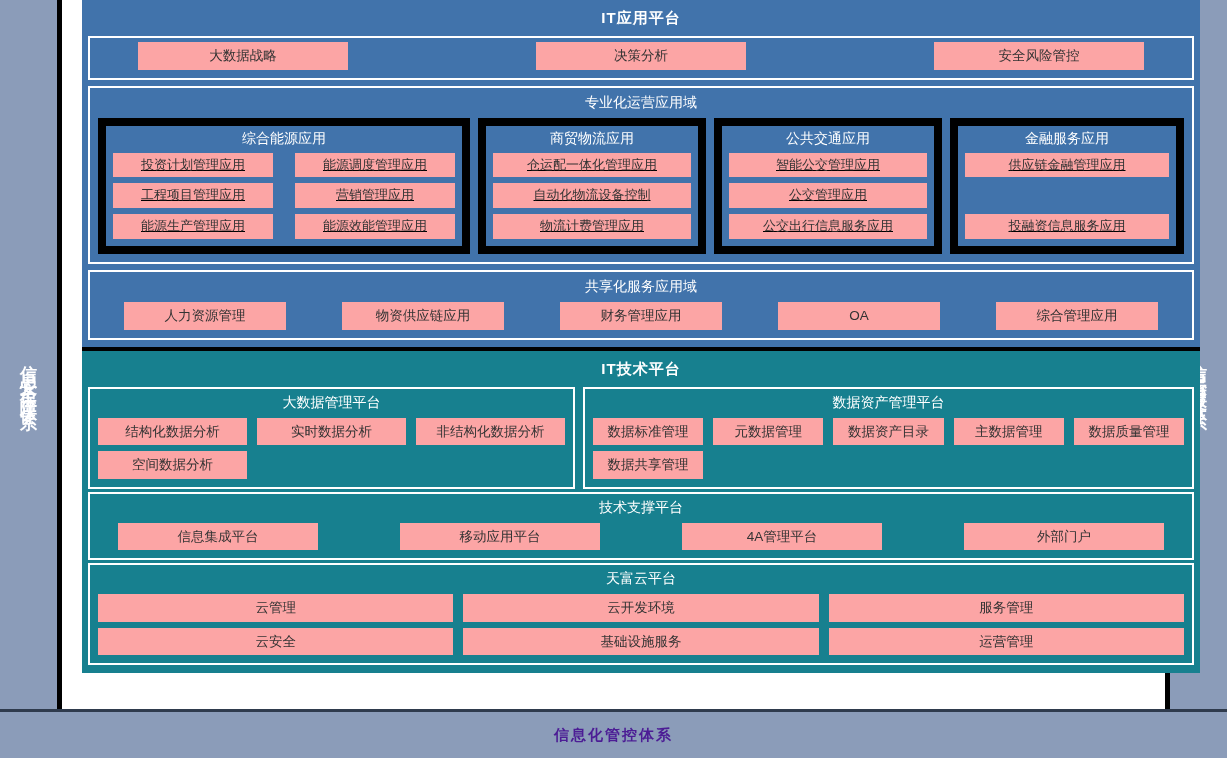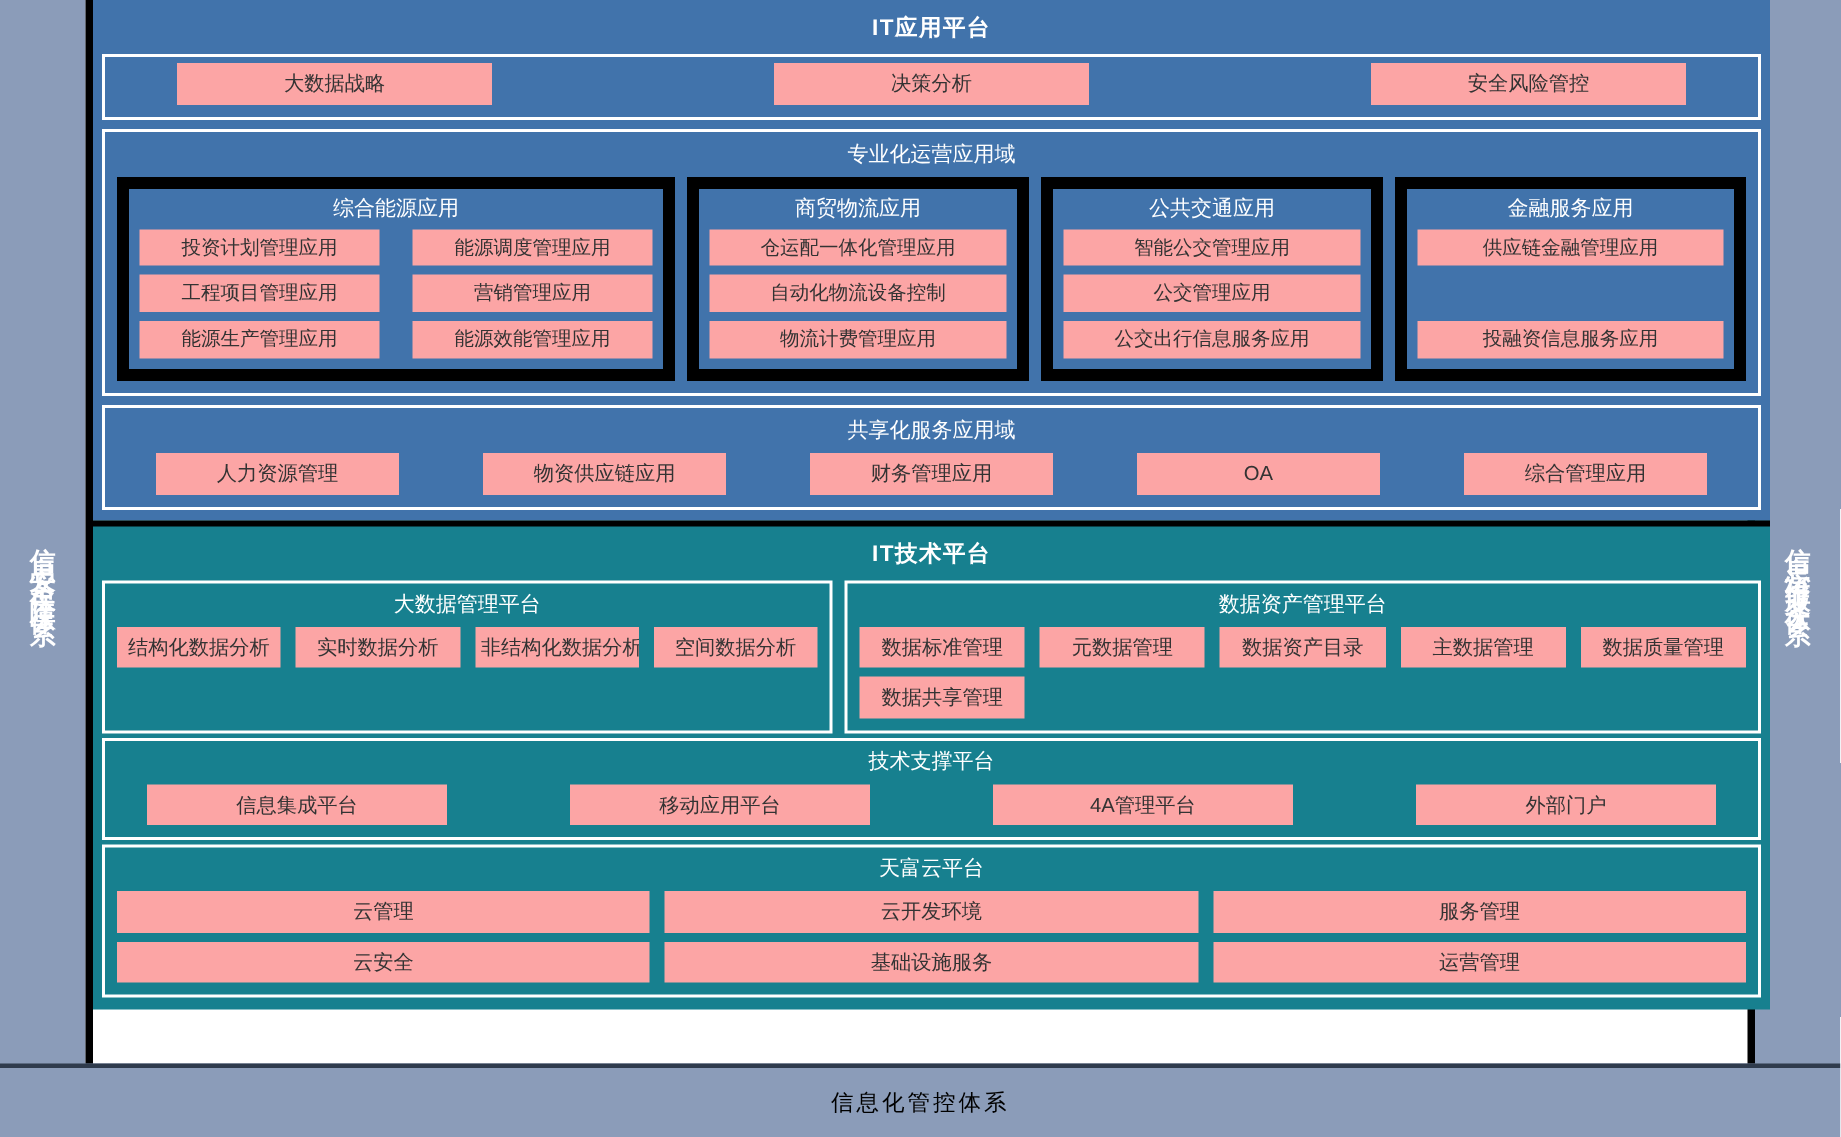--- a/index.html
+++ b/index.html
@@ -53,20 +53,21 @@
   .rail-edge.left  { left: 57px; }
   .rail-edge.right { right: 57px; }
 
   
   .core {
     position: absolute;
     left: 62px;
     top: 0;
     width: 1118px;
     height: 712px;
+    padding-left: 20px;
   }
 
   
   .app-platform {
     background: #4173ab;
     padding: 0 6px 7px 6px;
     box-sizing: border-box;
   }
   .platform-title {
     text-align: center;
@@ -129,20 +130,21 @@
   .group.finance  { flex: 1 1 auto; }
   .group-title {
     text-align: center;
     color: #ffffff;
     font-size: 14px;
     padding: 1px 0 5px 0;
   }
   .group-grid {
     display: grid;
     gap: 6px 22px;
+    text-decoration: underline;
   }
   .group.energy .group-grid { grid-template-columns: 1fr 1fr; }
   .group.trade .group-grid,
   .group.transit .group-grid,
   .group.finance .group-grid { grid-template-columns: 1fr; }
   .group .pill { font-size: 13px; padding: 5px 3px; }
   .group.finance .pill-spacer { height: 25px; }
 
   
   .row-shared {
@@ -174,21 +176,21 @@
   }
   .panel-title {
     text-align: center;
     color: #ffffff;
     font-size: 14px;
     padding: 2px 0 6px 0;
   }
   .panel-grid { display: grid; gap: 6px 10px; }
 
   .panel.bigdata   { flex: 0 0 487px; }
-  .panel.bigdata .panel-grid { grid-template-columns: 1fr 1fr 1fr 1fr; }
+  .panel.bigdata .panel-grid { grid-template-columns: 1fr 1fr 1fr; }
   .panel.assets    { flex: 1 1 auto; }
   .panel.assets .panel-grid { grid-template-columns: 1fr 1fr 1fr 1fr 1fr; }
 
   .panel.support   { flex: 1 1 auto; }
   .row-support {
     display: flex;
     justify-content: space-between;
     gap: 10px;
     padding: 0 20px;
   }
@@ -208,23 +210,23 @@
     right: 0;
     bottom: 0;
     height: 46px;
     background: #8b9cb9;
     border-top: 3px solid #2f3b4d;
     display: flex;
     align-items: center;
     justify-content: center;
   }
   .bottom-bar-text {
-    color: #000000;
+    color: #4c1d95;
     font-size: 15px;
-    font-weight: normal;
+    font-weight: bold;
     letter-spacing: 2px;
   }
 </style>
 </head>
 <body>
 
 <div id="page">
 
   <div class="side-rail left">
     <span class="rail-text">信息安全保障体系</span>

